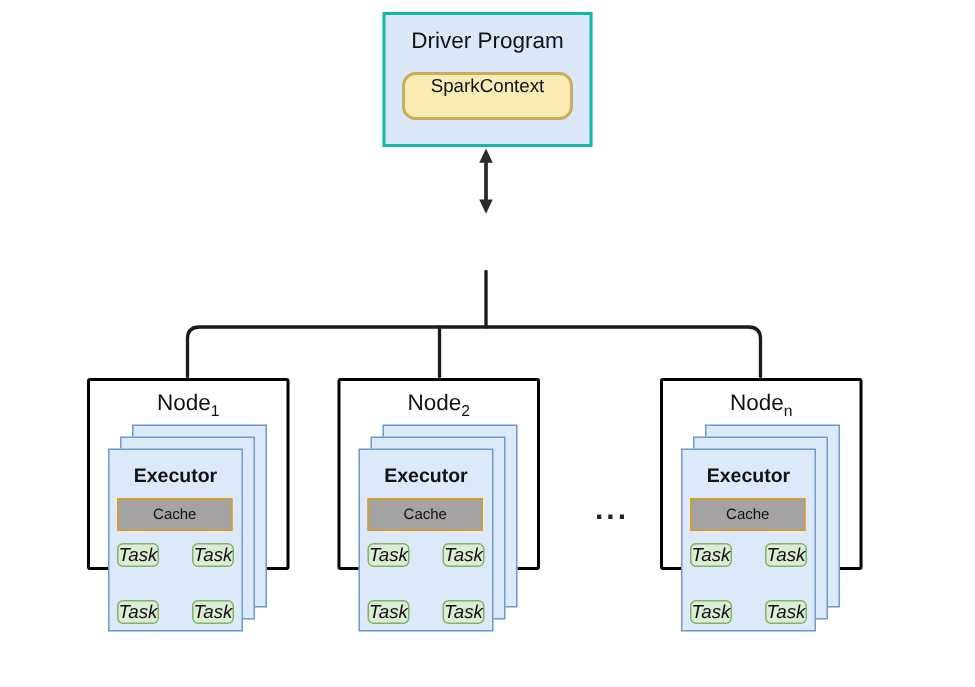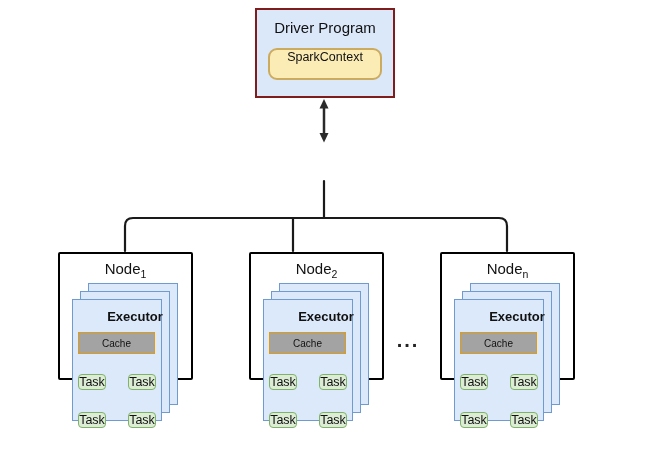--- a/index.html
+++ b/index.html
@@ -3,21 +3,21 @@
 <meta charset="utf-8">
 <style>
   html,body{margin:0;padding:0;background:#ffffff;}
   #canvas{
     position:relative;width:650px;height:458px;background:#ffffff;overflow:hidden;
     font-family:"Liberation Sans","DejaVu Sans",sans-serif;color:#1a1a1a;
   }
   
   .driver-box{
     position:absolute;left:255px;top:8px;width:140px;height:90px;
-    background:#dbe8fa;border:2px solid #7f1d1d;box-sizing:border-box;
+    background:#dbe8fa;border:2px solid #14b8a6;box-sizing:border-box;
   }
   .driver-title{
     position:absolute;top:9px;left:0;width:100%;text-align:center;
     font-size:15px;color:#111;
   }
   .spark-context{
     position:absolute;left:11px;top:38px;width:114px;height:32px;
     background:#fbecb5;border:2px solid #cdab5e;border-radius:9px;box-sizing:border-box;
     display:flex;align-items:flex-start;justify-content:center;font-size:12.5px;color:#111;
   }
@@ -27,46 +27,46 @@
     background:#a9c6ea;display:flex;align-items:center;justify-content:center;
     font-size:15px;color:#111;
   }
   
   .wires{position:absolute;left:0;top:0;width:650px;height:458px;pointer-events:none;}
   
   .node{
     position:absolute;top:252px;width:135px;height:128px;background:#ffffff;
     border:2.5px solid #000000;border-radius:2px;box-sizing:border-box;
   }
-  .node-1{left:58px;} .node-2{left:225px;margin-left:24px;} .node-n{left:440px;}
+  .node-1{left:58px;} .node-2{left:225px;} .node-n{left:440px;}
   .node-title{
     position:absolute;top:6px;left:0;width:100%;text-align:center;
     font-size:15px;color:#111;
   }
   .node-title sub{font-size:10.5px;line-height:0;}
   .exec-stack{position:absolute;left:12px;top:29px;width:106px;height:140px;}
   .exec-card{
     position:absolute;width:90px;height:122px;background:#dce9fa;
     border:1.5px solid #6f9bd1;box-sizing:border-box;
   }
   .exec-card.back{left:16px;top:0;}
   .exec-card.mid{left:8px;top:8px;}
   .exec-card.front{left:0;top:16px;}
   .exec-title{
     position:absolute;top:9px;left:0;width:100%;text-align:center;
-    font-weight:bold;font-size:13px;color:#111;padding-left:18px;
+    font-weight:bold;font-size:13px;color:#111;
   }
   .cache-bar{
     position:absolute;left:5px;top:32px;width:77px;height:22px;
     background:#a3a3a3;border:1.5px solid #e09d13;box-sizing:border-box;
     display:flex;align-items:center;justify-content:center;font-size:10px;color:#111;
   }
   .task-grid{
-    position:absolute;left:5px;top:74px;width:78px;height:54px;
-    display:grid;grid-template-columns:1fr 1fr;grid-template-rows:1fr 1fr;gap:22px;
+    position:absolute;left:5px;top:62px;width:78px;height:54px;
+    display:grid;grid-template-columns:1fr 1fr;grid-template-rows:1fr 1fr;gap:22px;font-style:italic;
   }
   .task-box{
     background:#dcecd5;border:1.5px solid #7fb369;border-radius:4px;box-sizing:border-box;
     display:flex;align-items:center;justify-content:center;font-size:12.5px;color:#111;
   }
   
   .ellipsis{
     position:absolute;left:386px;top:329px;width:44px;text-align:center;
     font-size:20px;font-weight:bold;letter-spacing:2px;color:#222;
   }

